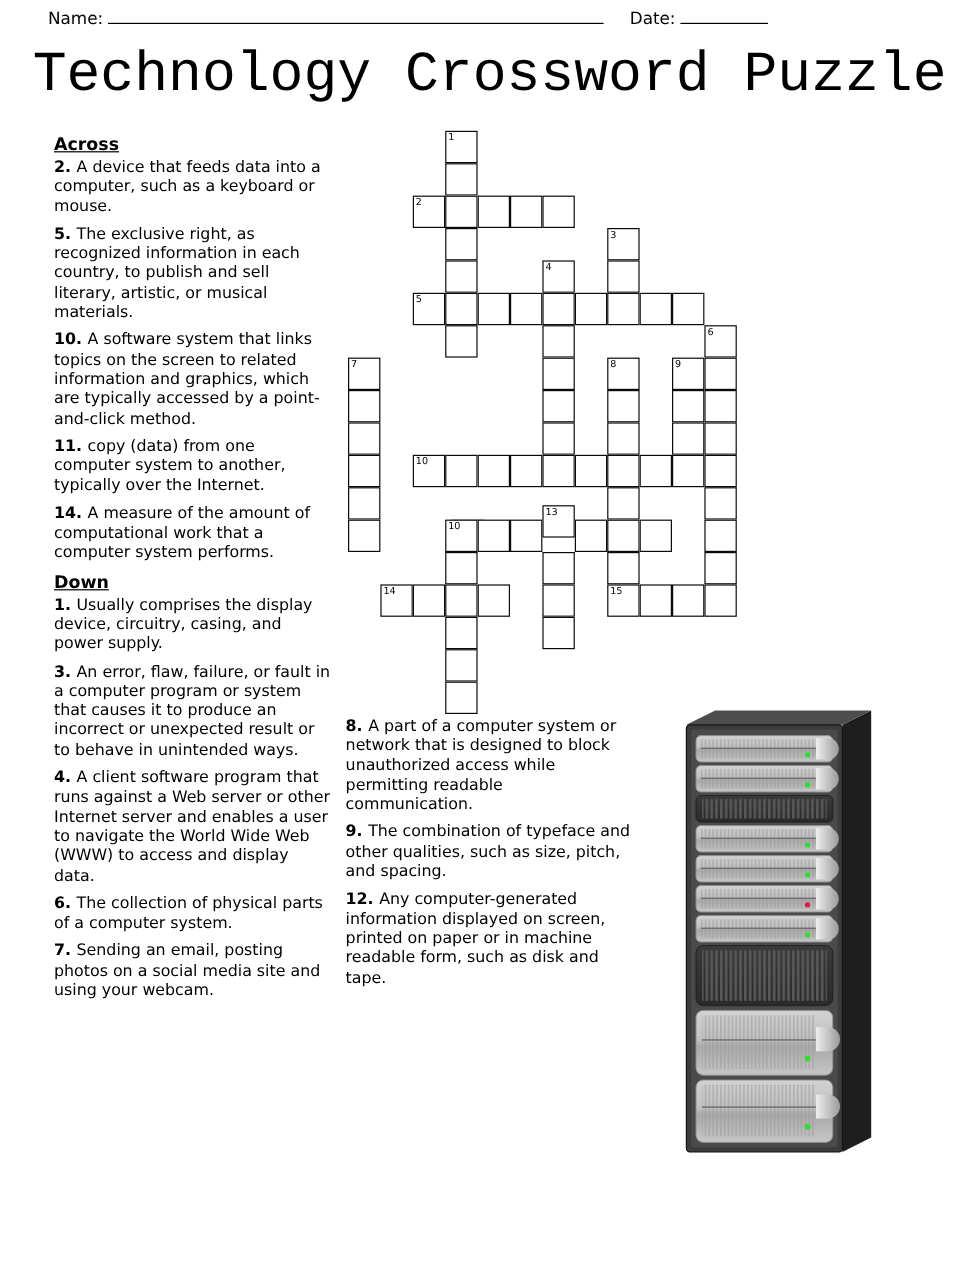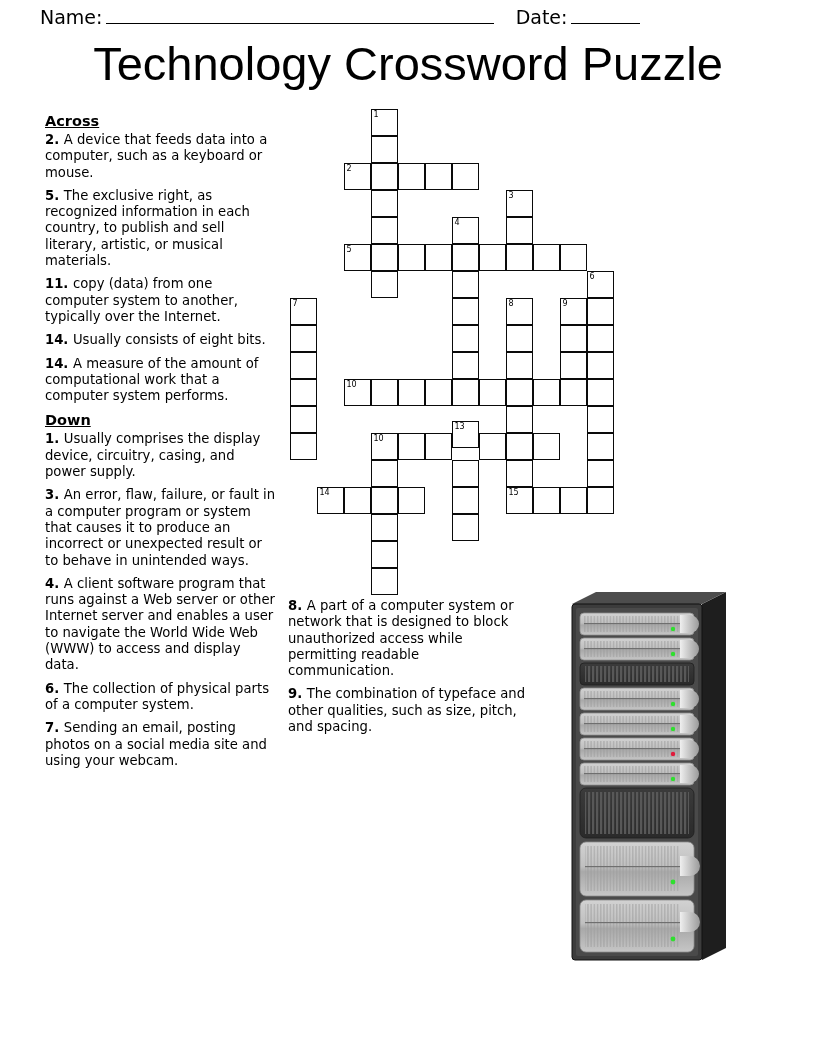--- a/index.html
+++ b/index.html
@@ -20,42 +20,42 @@
   .name-date-row {
     position: absolute;
     left: 0;
     top: 0;
     width: 676px;
     height: 28px;
     display: flex;
     align-items: baseline;
     padding: 6px 36px 0 40px;
     box-sizing: border-box;
-    font-size: 19px;
+    font-size: 14px;
   }
   .nd-label { white-space: nowrap; }
   .nd-rule {
     display: inline-block;
     border-bottom: 1.3px solid #000;
     height: 13px;
     margin: 0 0 0 4px;
   }
   .nd-rule.name-rule { width: 418px; }
   .nd-rule.date-rule { width: 74px; }
   .nd-spacer { flex: 0 0 22px; }
 
   
   .puzzle-title {
     position: absolute;
     left: 0;
     top: 34px;
     width: 816px;
     text-align: center;
     font-size: 47px;
-    font-family: Liberation Sans, sans-serif;
+    font-family: Liberation Mono, monospace;
     font-weight: 400;
     letter-spacing: 0px;
     line-height: 60px;
     white-space: nowrap;
   }
 
   
   .clues-col {
     position: absolute;
     font-size: 13.2px;
@@ -125,38 +125,39 @@
   <span class="nd-rule date-rule"></span>
 </div>
 
 <div class="puzzle-title">Technology Crossword Puzzle</div>
 
 <div class="clues-col col-a">
   <div class="clue-heading">Across</div>
   <div id="across-list">
       <p class="clue"><span class="clue-num">2. </span><span>A device that feeds data into a computer, such as a keyboard or mouse.</span></p>
       <p class="clue"><span class="clue-num">5. </span><span>The exclusive right, as recognized information in each country, to publish and sell literary, artistic, or musical materials.</span></p>
+      <p class="clue"><span class="clue-num">10. </span><span>A software system that links topics on the screen to related information and graphics, which are typically accessed by a point-and-click method.</span></p>
       <p class="clue"><span class="clue-num">11. </span><span>copy (data) from one computer system to another, typically over the Internet.</span></p>
-      <p class="clue"><span class="clue-num">14. </span><span>Usually consists of eight bits.</span></p>
       <p class="clue"><span class="clue-num">14. </span><span>A measure of the amount of computational work that a computer system performs.</span></p>
     </div>
   <div class="clue-heading down-heading">Down</div>
   <div id="down-list-1">
       <p class="clue"><span class="clue-num">1. </span><span>Usually comprises the display device, circuitry, casing, and power supply.</span></p>
       <p class="clue"><span class="clue-num">3. </span><span>An error, flaw, failure, or fault in a computer program or system that causes it to produce an incorrect or unexpected result or to behave in unintended ways.</span></p>
       <p class="clue"><span class="clue-num">4. </span><span>A client software program that runs against a Web server or other Internet server and enables a user to navigate the World Wide Web (WWW) to access and display data.</span></p>
       <p class="clue"><span class="clue-num">6. </span><span>The collection of physical parts of a computer system.</span></p>
       <p class="clue"><span class="clue-num">7. </span><span>Sending an email, posting photos on a social media site and using your webcam.</span></p>
     </div>
 </div>
 
 <div class="clues-col col-b">
   <div id="down-list-2">
       <p class="clue"><span class="clue-num">8. </span><span>A part of a computer system or network that is designed to block unauthorized access while permitting readable communication.</span></p>
       <p class="clue"><span class="clue-num">9. </span><span>The combination of typeface and other qualities, such as size, pitch, and spacing.</span></p>
+      <p class="clue"><span class="clue-num">12. </span><span>Any computer-generated information displayed on screen, printed on paper or in machine readable form, such as disk and tape.</span></p>
     </div>
 </div>
 
 <div id="crossword-grid">
     <div class="cw-cell" style="left: 81px; top: 0px;">
       <span class="cw-num">1</span>
     </div>
     <div class="cw-cell" style="left: 81px; top: 27px;"></div>
     <div class="cw-cell" style="left: 54px; top: 54px;">
       <span class="cw-num">2</span>

